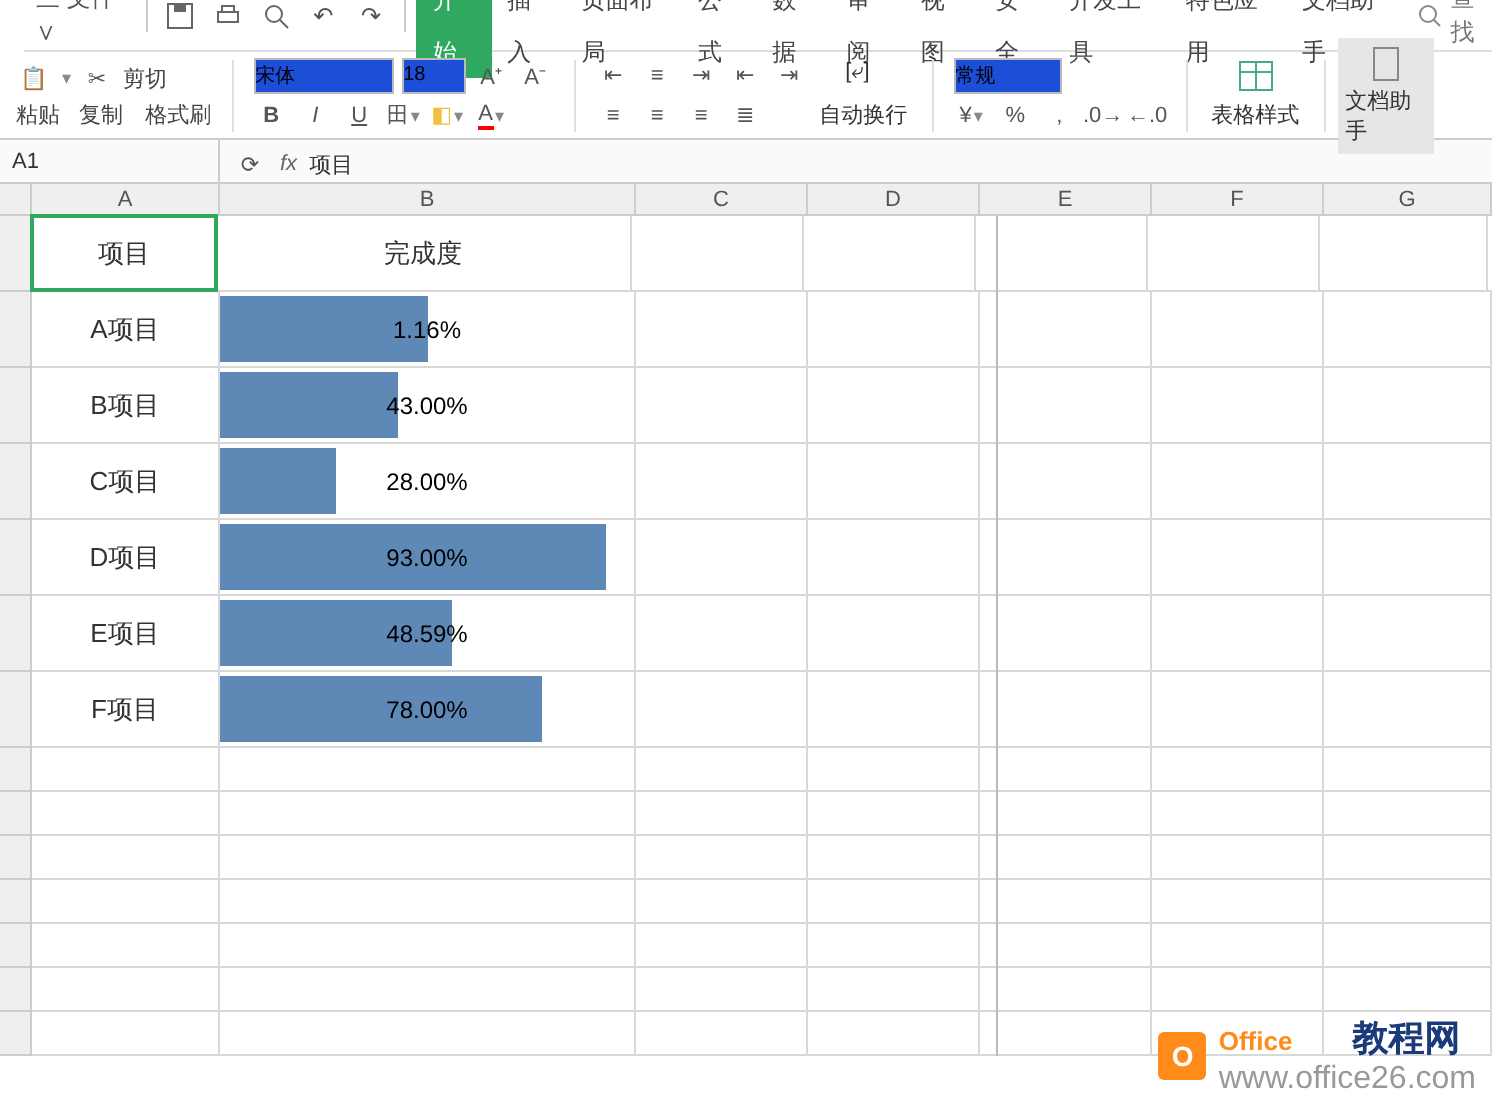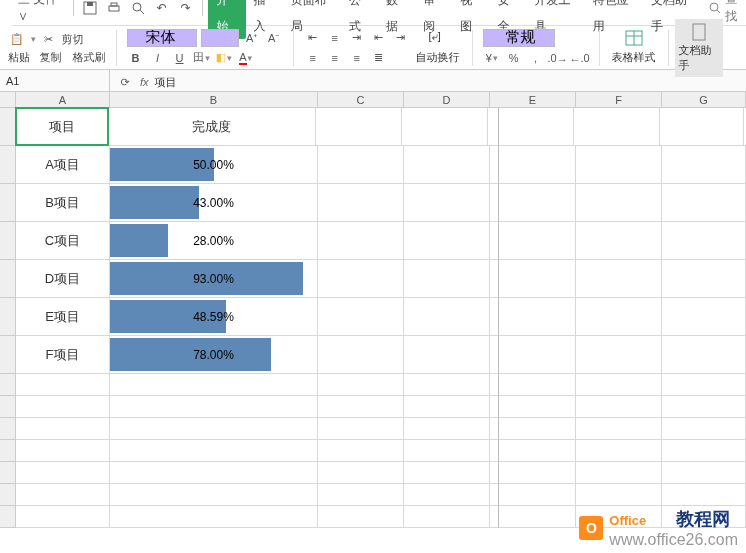--- a/index.html
+++ b/index.html
@@ -15,24 +15,24 @@
 .search { display: flex; align-items: center; gap: 4px; margin-left: 8px; color: #777; }
 
 
 .ribbon { height: 44px; background: #fff; border-bottom: 1px solid #ccc; display: flex; align-items: center; padding: 0 4px; gap: 6px; }
 .rgroup { display: flex; align-items: center; gap: 4px; height: 100%; padding: 2px 4px; }
 .sep { width: 1px; height: 36px; background: #e0e0e0; }
 .twocol { display: flex; flex-direction: column; gap: 2px; font-size: 11px; color: #444; }
 .tworow { display: flex; align-items: center; gap: 4px; }
 .iconbtn { display: inline-flex; align-items: center; justify-content: center; width: 18px; height: 18px; color: #555; }
 .dd { font-size: 9px; color: #888; margin-left: 1px; }
-select, .combo { font-size: 15px; height: 18px; border: 1px solid #bbb; background: #c4b5fd; padding: 0 18px; }
+select, .combo { font-size: 10px; height: 18px; border: 1px solid #bbb; background: #1d4ed8; padding: 0 0; }
 .fontname { width: 70px; }
 .fontsize { width: 32px; }
-.numfmt { width: 72px; text-align: right; }
+.numfmt { width: 54px; }
 .bigbtn { display: flex; flex-direction: column; align-items: center; justify-content: center; gap: 2px; font-size: 11px; width: 48px; }
 .bigbtn.active-help { background: #e6e6e6; padding: 4px; }
 .bigicon { width: 18px; height: 18px; }
 
 
 .fbar { height: 22px; display: flex; align-items: flex-end; border-bottom: 1px solid #ccc; background: #fafafa; }
 .name-bx { width: 110px; height: 100%; border-right: 1px solid #ccc; padding: 0 6px; display: flex; align-items: center; font-size: 11px; }
 .fxarea { display: flex; align-items: center; gap: 6px; padding: 0 6px; font-size: 11px; }
 .fxicon { font-style: italic; color: #666; }
 
@@ -277,21 +277,21 @@
         <div class="cell colE"></div>
         <div class="cell colF"></div>
         <div class="cell colG"></div>
       </div>
 
       <div id="data-rows">
           <div class="row">
             <div class="cell colA">A项目</div>
             <div class="cell colB">
               <div class="bar" style="width:50%"></div>
-              <span class="bartxt">50.00%</span>
+              <span class="bartxt">1.16%</span>
             </div>
             <div class="cell colC"></div>
             <div class="cell colD"></div>
             <div class="cell colE"></div>
             <div class="cell colF"></div>
             <div class="cell colG"></div>
           </div>
           <div class="row">
             <div class="cell colA">B项目</div>
             <div class="cell colB">

